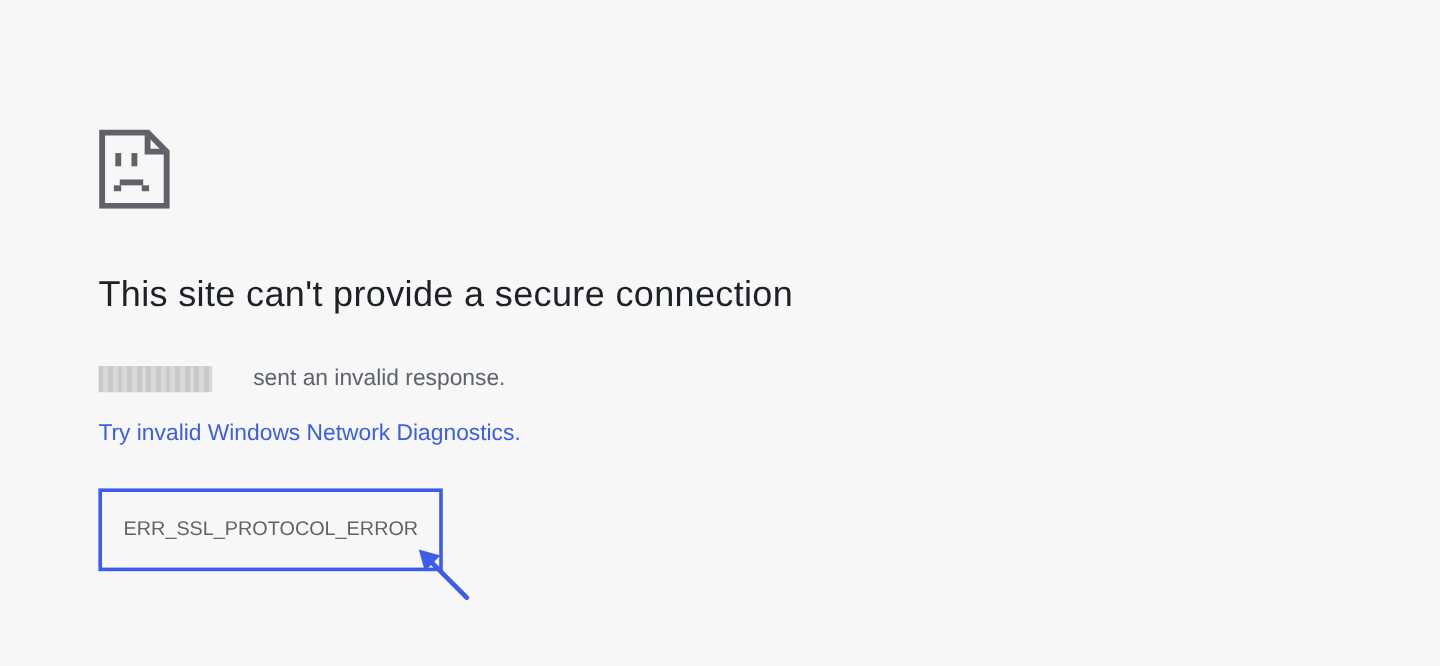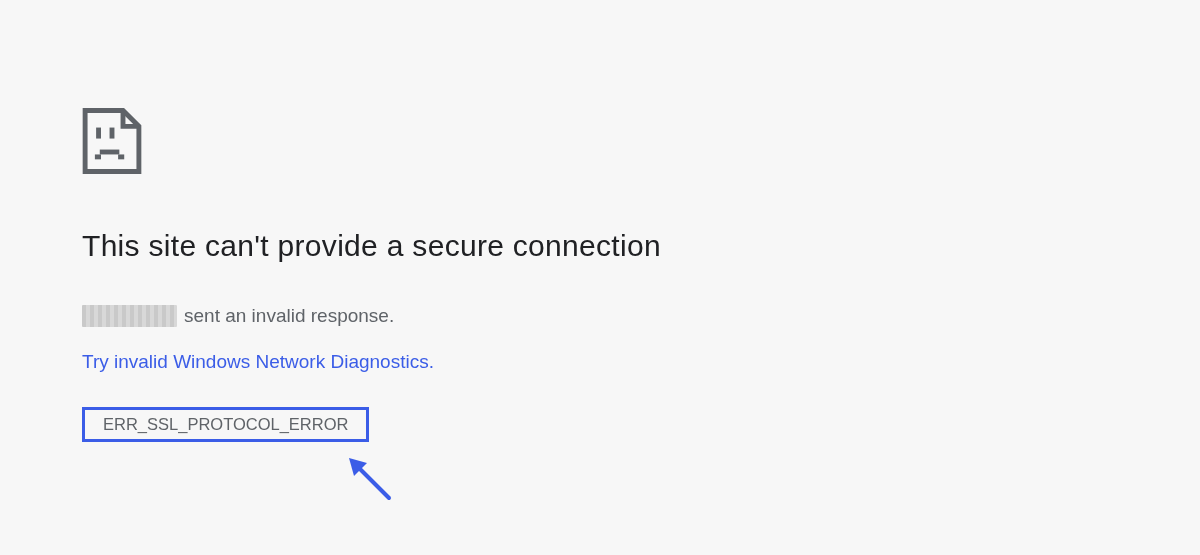--- a/index.html
+++ b/index.html
@@ -41,20 +41,21 @@
       color: #202124;
       margin-bottom: 42px;
       letter-spacing: 0.3px;
     }
     .subtitle {
       font-size: 19px;
       color: #5f6368;
       display: flex;
       align-items: flex-start;
       margin-bottom: 24px;
+      gap: 27px;
     }
     .host-blur {
       display: inline-block;
       width: 95px;
       height: 22px;
       background:
         repeating-linear-gradient(90deg, #c9c9c9 0 4px, #d8d8d8 4px 8px),
         repeating-linear-gradient(0deg, rgba(255,255,255,0.2) 0 3px, rgba(0,0,0,0.05) 3px 6px);
       filter: blur(0.4px);
       margin-right: 7px;
@@ -64,21 +65,21 @@
       display: inline-block;
       font-size: 19px;
       color: #3b5de7;
       text-decoration: none;
       cursor: pointer;
       margin-bottom: 34px;
     }
     .error-code-box {
       display: inline-block;
       border: 3px solid #3b5de7;
-      padding: 5px 18px;
+      padding: 22px 18px;
       font-size: 16.5px;
       color: #5f6368;
       font-family: "Segoe UI", Arial, sans-serif;
     }
     .arrow {
       position: absolute;
       left: 345px;
       top: 454px;
       width: 50px;
       height: 50px;

